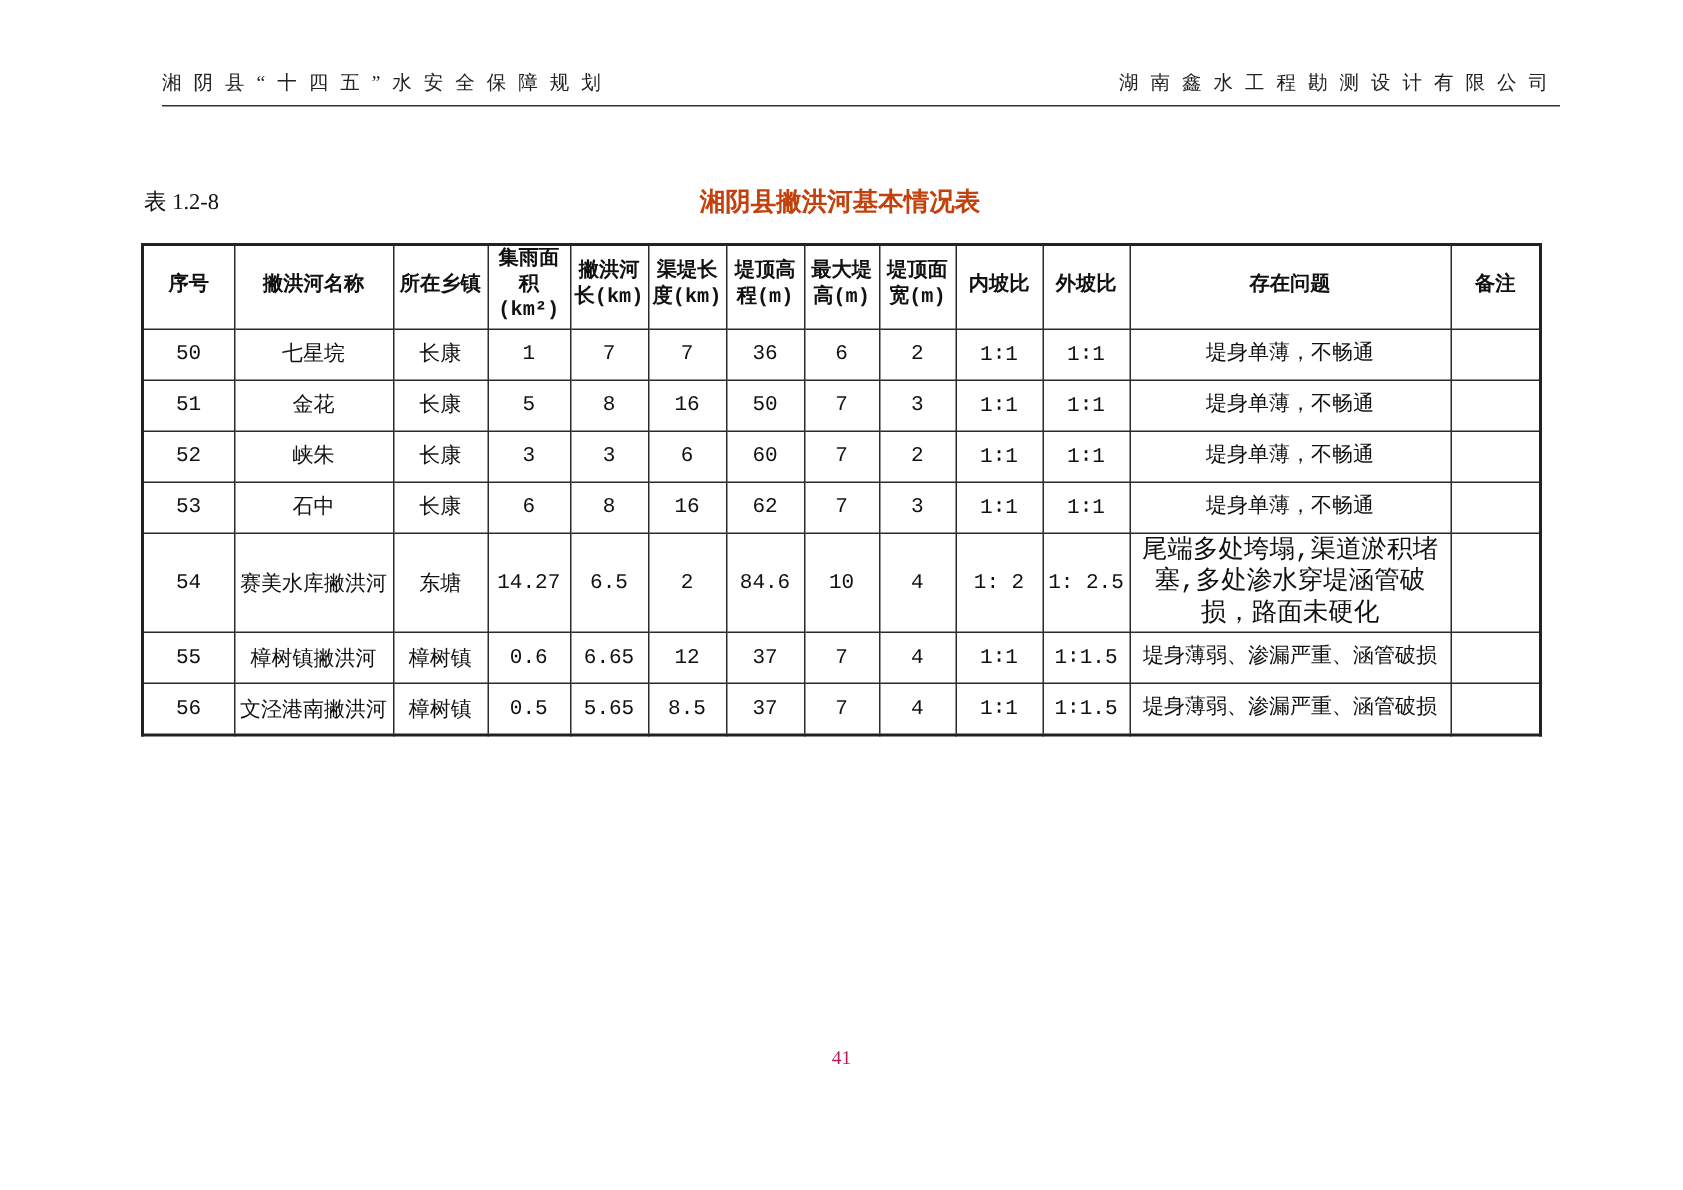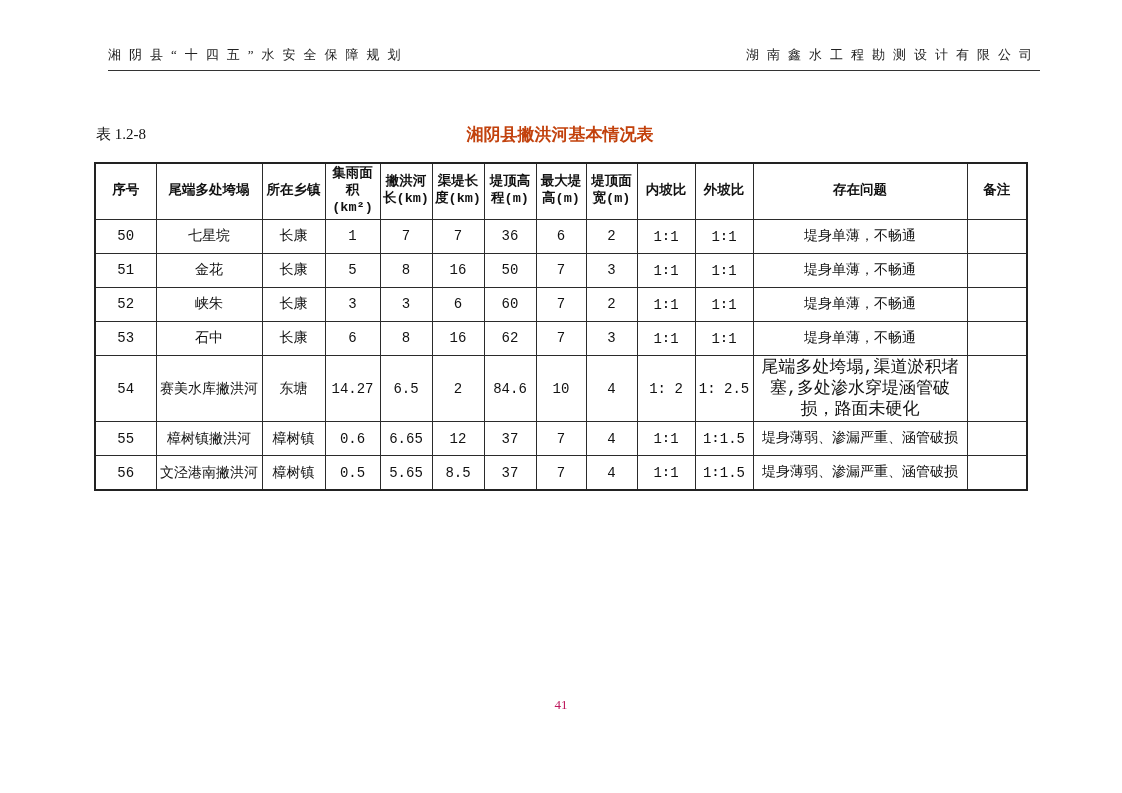--- a/index.html
+++ b/index.html
@@ -98,21 +98,21 @@
       <col style="width:50px">
       <col style="width:51px">
     <col style="width:58px">
       <col style="width:58px">
       <col style="width:214px">
     <col style="width:60px">
   </colgroup>
   <thead>
     <tr class="h-header">
         <th>序号</th>
-        <th>尾端多处垮塌</th>
+        <th>撇洪河名称</th>
         <th>所在乡镇</th>
         <th>集雨面
 积(km²)</th>
         <th>撇洪河
 长(km)</th>
         <th>渠堤长
 度(km)</th>
         <th>堤顶高
 程(m)</th>
         <th>最大堤

